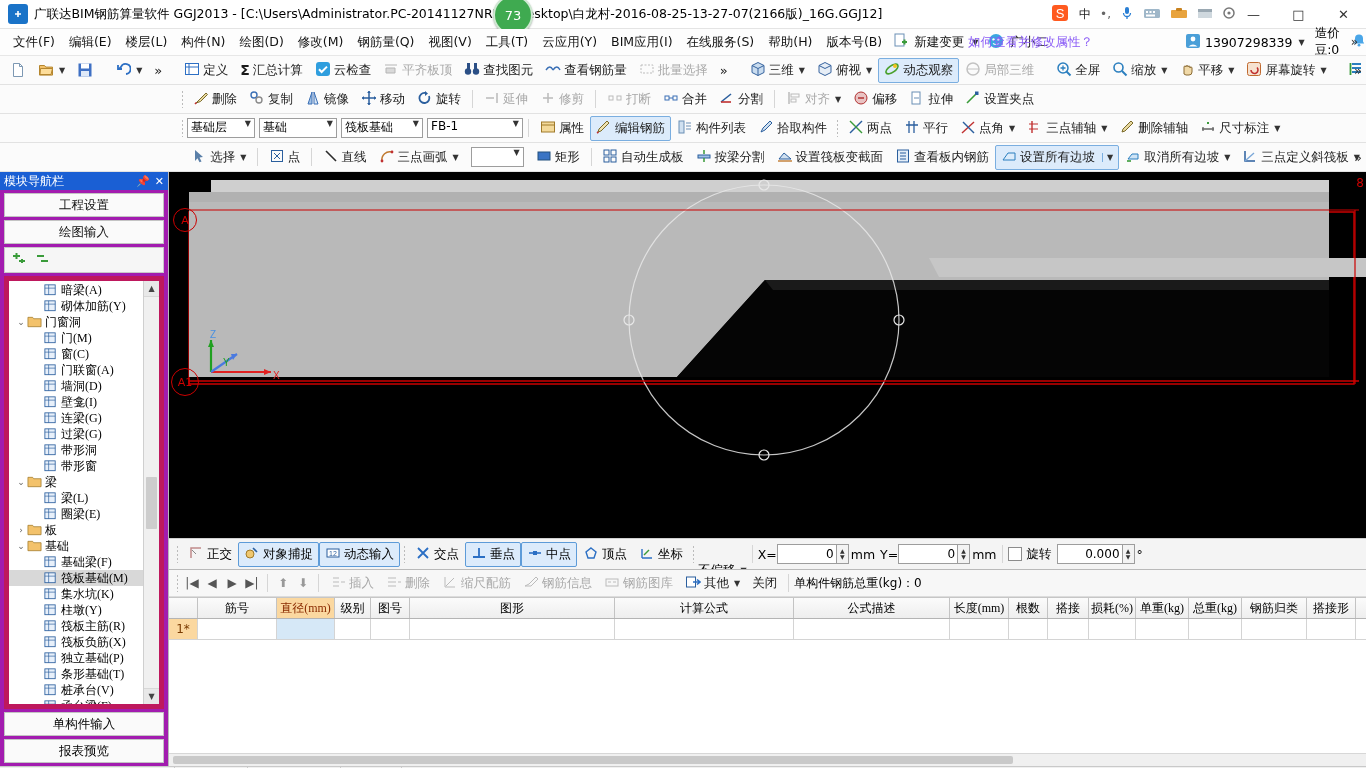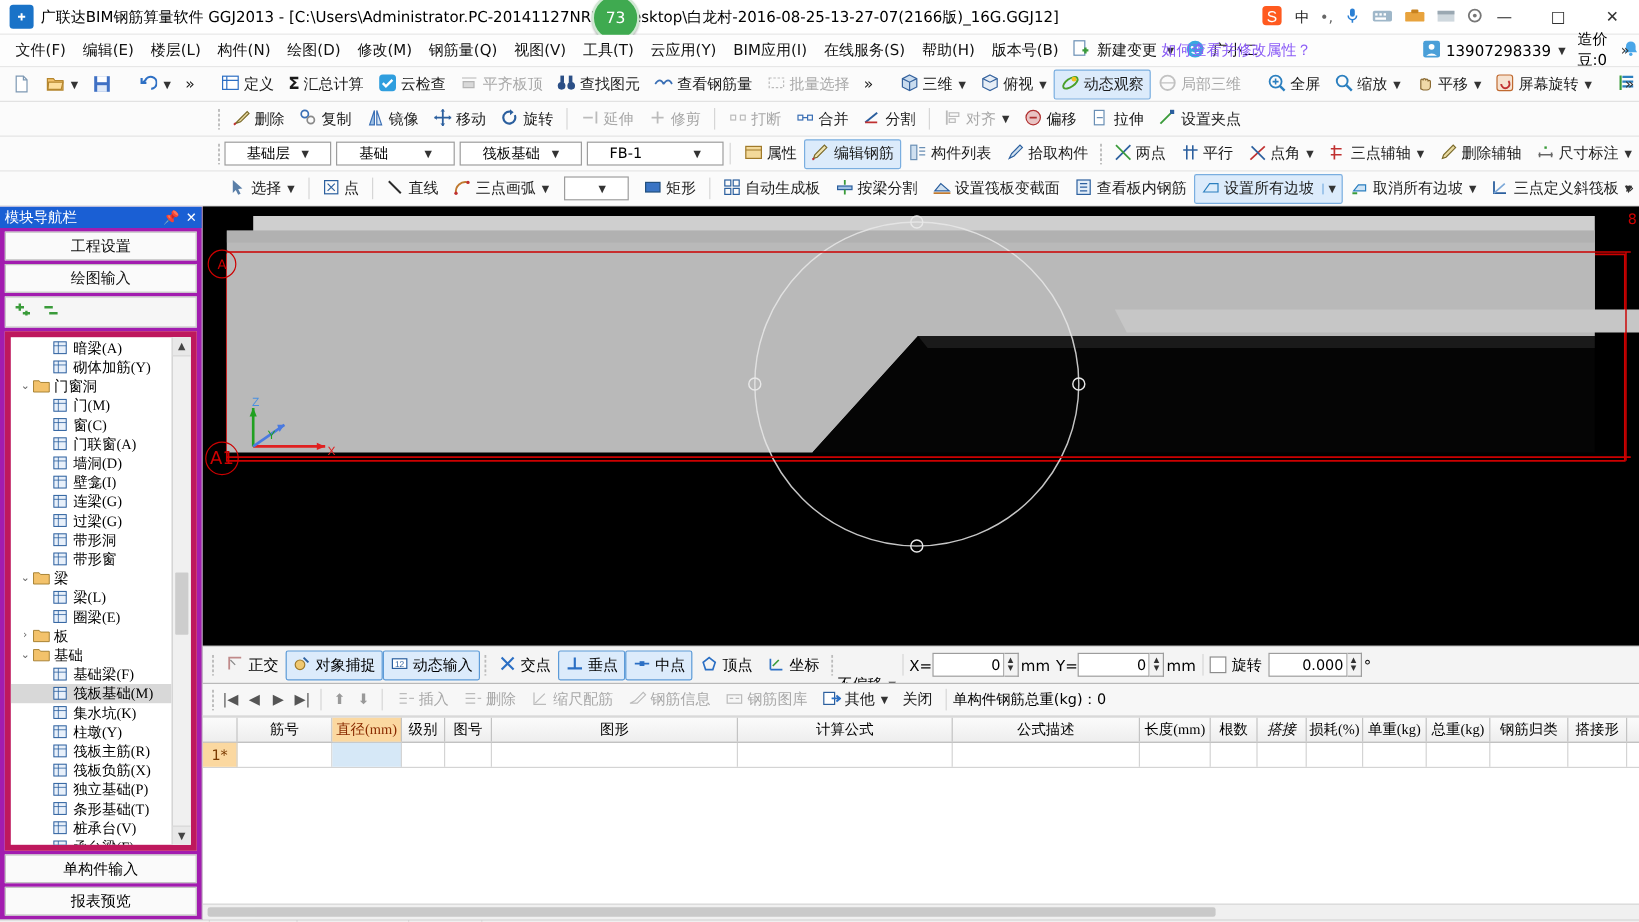--- a/index.html
+++ b/index.html
@@ -66,21 +66,21 @@
   .canvaswrap{flex:1;display:flex;flex-direction:column;}
   .canvas{flex:1;background:#000;position:relative;overflow:hidden;}
 
   
   .snapbar{height:30px;background:#f4f4f4;border-top:1px solid #cfcfcf;display:flex;align-items:center;padding-left:4px;font-size:12.5px;}
   .snapbtn{display:flex;align-items:center;gap:3px;padding:2px 5px;border:1px solid transparent;white-space:nowrap;}
   .snapbtn.on{background:#dcebfb;border:1px solid #5d9bd8;border-radius:2px;}
   .numin{width:56px;height:18px;border:1px solid #9d9d9d;background:#fff;text-align:right;padding-right:2px;font-size:12px;display:flex;align-items:center;justify-content:flex-end;}
   .spin{width:11px;height:18px;border:1px solid #9d9d9d;border-left:none;background:#f3f3f3;display:flex;flex-direction:column;align-items:center;justify-content:center;font-size:6px;line-height:6px;color:#333;}
   .cbx{width:12px;height:12px;border:1px solid #8c8c8c;background:#fff;display:inline-block;}
-  .selbox{height:18px;border:1px solid #9d9d9d;background:#fff;display:flex;align-items:center;padding:0 18px;gap:8px;font-size:12px;}
+  .selbox{height:18px;border:1px solid #9d9d9d;background:#fff;display:flex;align-items:flex-start;padding:0 3px;gap:8px;font-size:12px;}
 
   
   .rebar{height:196px;background:#f4f4f4;border-top:1px solid #b9b9b9;display:flex;flex-direction:column;}
   .rbtools{height:26px;display:flex;align-items:center;padding-left:4px;border-bottom:1px solid #dcdcdc;background:#f7f7f7;}
   .rbtools .nav{width:20px;text-align:center;font-size:12px;color:#555;}
   .grid{flex:1;background:#fff;overflow:hidden;position:relative;border-top:1px solid #c6c6c6;}
   .ghead{display:flex;height:20px;background:linear-gradient(#fbfbfb,#eeeeee);border-bottom:1px solid #b4b4b4;}
   .gh{border-right:1px solid #c3c3c3;display:flex;align-items:center;justify-content:center;font-size:12px;font-family:"Liberation Serif","DejaVu Serif",serif;white-space:nowrap;overflow:hidden;}
   .gh.hl{background:#fbd8a0;color:#8a2b00;}
   .grow{display:flex;height:20px;border-bottom:1px solid #d4d4d4;}
@@ -1015,21 +1015,21 @@
             <path d="M0 0 L0 -32" stroke="#20a020" stroke-width="2.2"></path>
             <path d="M0 -32 l-3 7 6 0 z" fill="#20a020"></path>
             <path d="M0 0 L26 -18" stroke="#4a7ae0" stroke-width="2.2"></path>
             <path d="M26 -18 l-6 0 2 6 z" fill="#4a7ae0"></path>
             <text x="62" y="7" fill="#e02020" font-size="10" font-family="Liberation Sans">X</text>
             <text x="-1" y="-34" fill="#4a90e0" font-size="10" font-family="Liberation Sans">Z</text>
             <text x="12" y="-6" fill="#20a020" font-size="10" font-family="Liberation Sans">Y</text>
           </g>
         </svg>
         <div style="position:absolute;left:4px;top:36px;width:22px;height:22px;border-radius:50%;border:1.5px solid #cc0000;color:#cc0000;display:flex;align-items:center;justify-content:center;font-size:11px;">A</div>
-        <div style="position:absolute;left:2px;top:196px;width:26px;height:26px;border-radius:50%;border:1.5px solid #cc0000;color:#cc0000;display:flex;align-items:center;justify-content:center;font-size:15px;">A1</div>
+        <div style="position:absolute;left:2px;top:196px;width:26px;height:26px;border-radius:50%;border:1.5px solid #cc0000;color:#cc0000;display:flex;align-items:center;justify-content:center;font-size:11px;">A1</div>
         <div style="position:absolute;right:2px;top:4px;color:#cc0000;font-size:12px;">8</div>
       </div>
 
       <div class="snapbar">
         <div class="tdot"></div>
         <div class="snapbtn">
           <span><svg class="icn" viewBox="0 0 16 16">
                 <path d="M3 13V3h10" stroke="#c08a8a" fill="none" stroke-width="1.5"></path>
                 <path d="M4 5l4 4" stroke="#888"></path>
               </svg></span>
@@ -1177,21 +1177,21 @@
               <div class="gh" style="width: 28px;"></div>
               <div class="gh" style="width: 78px;">筋号</div>
               <div class="gh hl" style="width: 57px;">直径(mm)</div>
               <div class="gh" style="width: 35px;">级别</div>
               <div class="gh" style="width: 38px;">图号</div>
               <div class="gh" style="width: 204px;">图形</div>
               <div class="gh" style="width: 178px;">计算公式</div>
               <div class="gh" style="width: 155px;">公式描述</div>
               <div class="gh" style="width: 58px;">长度(mm)</div>
               <div class="gh" style="width: 38px;">根数</div>
-              <div class="gh" style="width: 40px; font-style: italic;">搭接</div>
+              <div class="gh" style="width: 40px;">搭接</div>
               <div class="gh" style="width: 46px;">损耗(%)</div>
               <div class="gh" style="width: 52px;">单重(kg)</div>
               <div class="gh" style="width: 52px;">总重(kg)</div>
               <div class="gh" style="width: 64px;">钢筋归类</div>
               <div class="gh" style="width: 48px;">搭接形</div>
             </div>
           <div id="grid-body">
               <div class="grow">
                 <div class="gc rowhdr" style="width: 28px;">1*</div>
                 <div class="gc" style="width: 78px;"></div>

